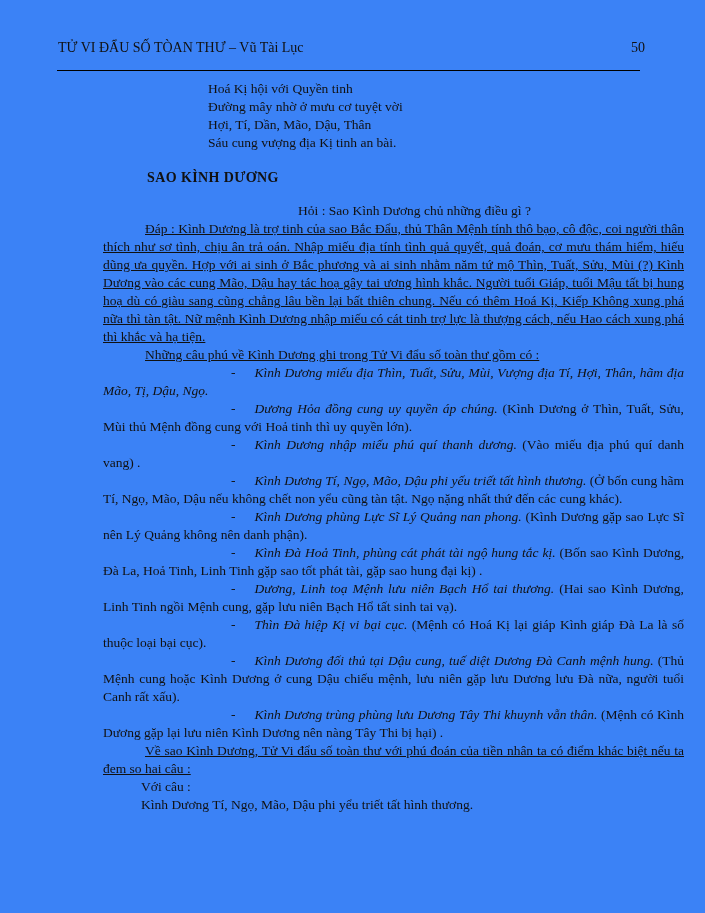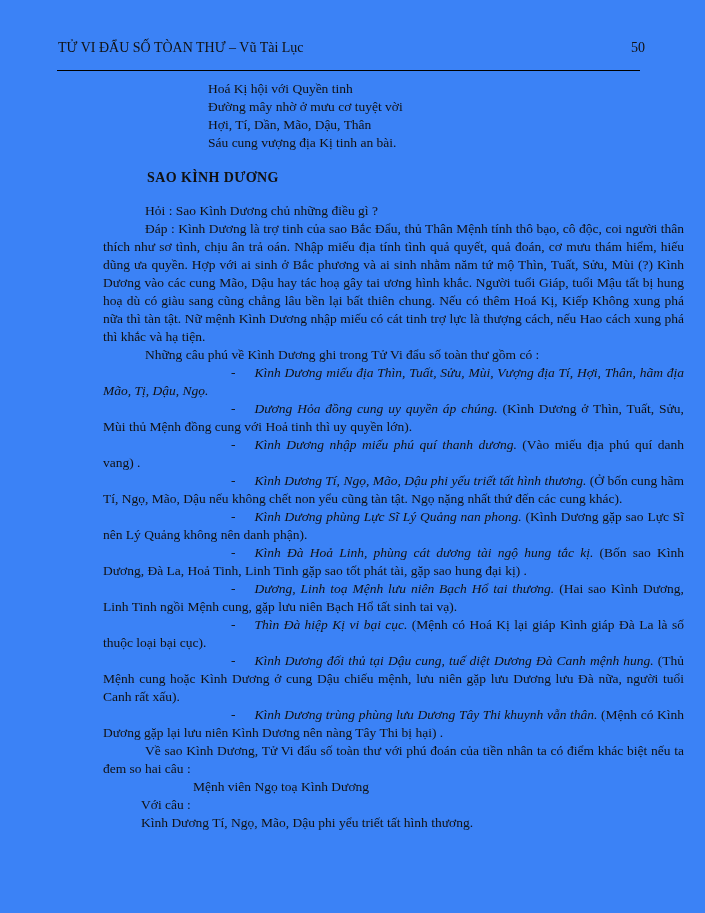--- a/index.html
+++ b/index.html
@@ -29,22 +29,22 @@
   .content p{margin:0;}
   .poem{margin:9px 0 0 105px;}
   .poem2{margin-left:90px;}
   .heading{
     margin:13px 0 11px 44px;
     font-size:14px;
     font-weight:bold;
     letter-spacing:.4px;
     line-height:26px;
   }
-  .indent{text-indent:42px;}
-  .just{text-align:justify;}
+  .indent{text-indent:42px;text-align:center;}
+  .just{text-align:justify;text-decoration:underline;}
   .bullet{text-indent:64px;text-align:justify;}
   .dash{display:inline-block;margin-right:19px;}
   .small-indent{text-indent:38px;}
   i{font-style:italic;}
 </style>
 </head>
 <body>
 
 <div class="page">
 
@@ -67,29 +67,28 @@
 
     <p class="indent">Hỏi : Sao Kình Dương chủ những điều gì ?</p>
     <p class="indent just">Đáp : Kình Dương là trợ tinh của sao Bắc Đẩu, thủ Thân Mệnh tính thô bạo, cô độc, coi người thân thích như sơ tình, chịu ân trả oán. Nhập miếu địa tính tình quả quyết, quả đoán, cơ mưu thám hiểm, hiếu dũng ưa quyền. Hợp với ai sinh ở Bắc phương và ai sinh nhằm năm tứ mộ Thìn, Tuất, Sửu, Mùi (?) Kình Dương vào các cung Mão, Dậu hay tác hoạ gây tai ương hình khắc. Người tuổi Giáp, tuổi Mậu tất bị hung hoạ dù có giàu sang cũng chẳng lâu bền lại bất thiên chung. Nếu có thêm Hoá Kị, Kiếp Không xung phá nữa thì tàn tật. Nữ mệnh Kình Dương nhập miếu có cát tinh trợ lực là thượng cách, nếu Hao cách xung phá thì khắc và hạ tiện.</p>
     <p class="indent just">Những câu phú về Kình Dương ghi trong Tử Vi đẩu số toàn thư gồm có :</p>
 
     <p class="bullet"><span class="dash">-</span><i>Kình Dương miếu địa Thìn, Tuất, Sửu, Mùi, Vượng địa Tí, Hợi, Thân, hãm địa Mão, Tị, Dậu, Ngọ.</i><span></span></p>
     <p class="bullet"><span class="dash">-</span><i>Dương Hỏa đồng cung uy quyền áp chúng.</i><span> (Kình Dương ở Thìn, Tuất, Sửu, Mùi thủ Mệnh đồng cung với Hoả tinh thì uy quyền lớn).</span></p>
     <p class="bullet"><span class="dash">-</span><i>Kình Dương nhập miếu phú quí thanh dương.</i><span> (Vào miếu địa phú quí danh vang) .</span></p>
     <p class="bullet"><span class="dash">-</span><i>Kình Dương Tí, Ngọ, Mão, Dậu phi yếu triết tất hình thương.</i><span> (Ở bốn cung hãm Tí, Ngọ, Mão, Dậu nếu không chết non yểu cũng tàn tật. Ngọ nặng nhất thứ đến các cung khác).</span></p>
     <p class="bullet"><span class="dash">-</span><i>Kình Dương phùng Lực Sĩ Lý Quảng nan phong.</i><span> (Kình Dương gặp sao Lực Sĩ nên Lý Quảng không nên danh phận).</span></p>
-    <p class="bullet"><span class="dash">-</span><i>Kình Đà Hoả Linh, phùng cát dương tài ngộ hung tắc kị.</i><span> (Bốn sao Kình Dương, Đà La, Hoả Tinh, Linh Tinh gặp sao tốt phát tài, gặp sao hung đại kị) .</span></p>
+    <p class="bullet"><span class="dash">-</span><i>Kình Đà Hoả Tinh, phùng cát phát tài ngộ hung tắc kị.</i><span> (Bốn sao Kình Dương, Đà La, Hoả Tinh, Linh Tinh gặp sao tốt phát tài, gặp sao hung đại kị) .</span></p>
     <p class="bullet"><span class="dash">-</span><i>Dương, Linh toạ Mệnh lưu niên Bạch Hổ tai thương.</i><span> (Hai sao Kình Dương, Linh Tinh ngồi Mệnh cung, gặp lưu niên Bạch Hổ tất sinh tai vạ).</span></p>
     <p class="bullet"><span class="dash">-</span><i>Thìn Đà hiệp Kị vi bại cục.</i><span> (Mệnh có Hoá Kị lại giáp Kình giáp Đà La là số thuộc loại bại cục).</span></p>
     <p class="bullet"><span class="dash">-</span><i>Kình Dương đối thủ tại Dậu cung, tuế diệt Dương Đà Canh mệnh hung.</i><span> (Thủ Mệnh cung hoặc Kình Dương ở cung Dậu chiếu mệnh, lưu niên gặp lưu Dương lưu Đà nữa, người tuổi Canh rất xấu).</span></p>
     <p class="bullet"><span class="dash">-</span><i>Kình Dương trùng phùng lưu Dương Tây Thi khuynh vẫn thân.</i><span> (Mệnh có Kình Dương gặp lại lưu niên Kình Dương nên nàng Tây Thi bị hại) .</span></p>
 
     <p class="indent just">Về sao Kình Dương, Tử Vi đẩu số toàn thư với phú đoán của tiền nhân ta có điểm khác biệt nếu ta đem so hai câu :</p>
 
     <div class="poem2">
-      <div>Mệnh viên Ngọ toạ Kình Dương</div>
     </div>
 
     <p class="small-indent">Với câu :</p>
     <p class="small-indent">Kình Dương Tí, Ngọ, Mão, Dậu phi yểu triết tất hình thương.</p>
 
   </div>
 </div>
 
 </body></html>

